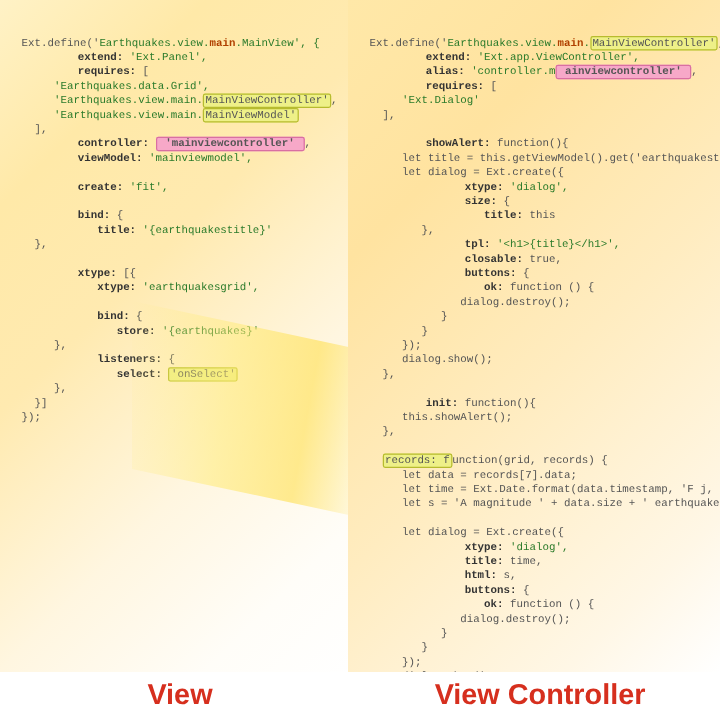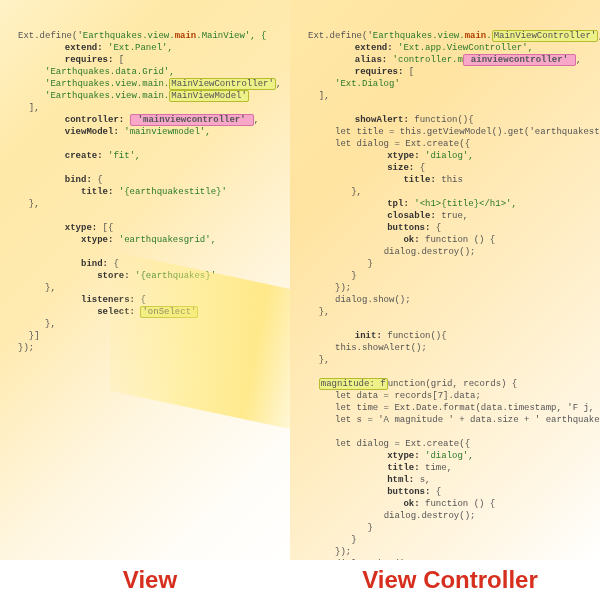--- a/index.html
+++ b/index.html
@@ -127,21 +127,21 @@
            <span>}</span>
         <span>}</span>
      <span>});</span>
      <span>dialog.show();</span>
   <span>},</span>
 
   <span class="kw">init:</span><span> function(){</span>
      <span>this.showAlert();</span>
   <span>},</span>
 
-  <span class="hlY">magnitude: f</span><span>unction(grid, records) {</span>
+  <span class="hlY">records: f</span><span>unction(grid, records) {</span>
      <span>let data = records[7].data;</span>
      <span>let time = Ext.Date.format(data.timestamp, 'F j, g:i a');</span>
      <span>let s = 'A magnitude ' + data.size + ' earthquake occu</span>
 
      <span>let dialog = Ext.create({</span>
         <span class="kw">xtype:</span><span class="str"> 'dialog',</span>
         <span class="kw">title:</span><span> time,</span>
         <span class="kw">html:</span><span> s,</span>
         <span class="kw">buttons:</span><span> {</span>
            <span class="kw">ok:</span><span> function () {</span>

